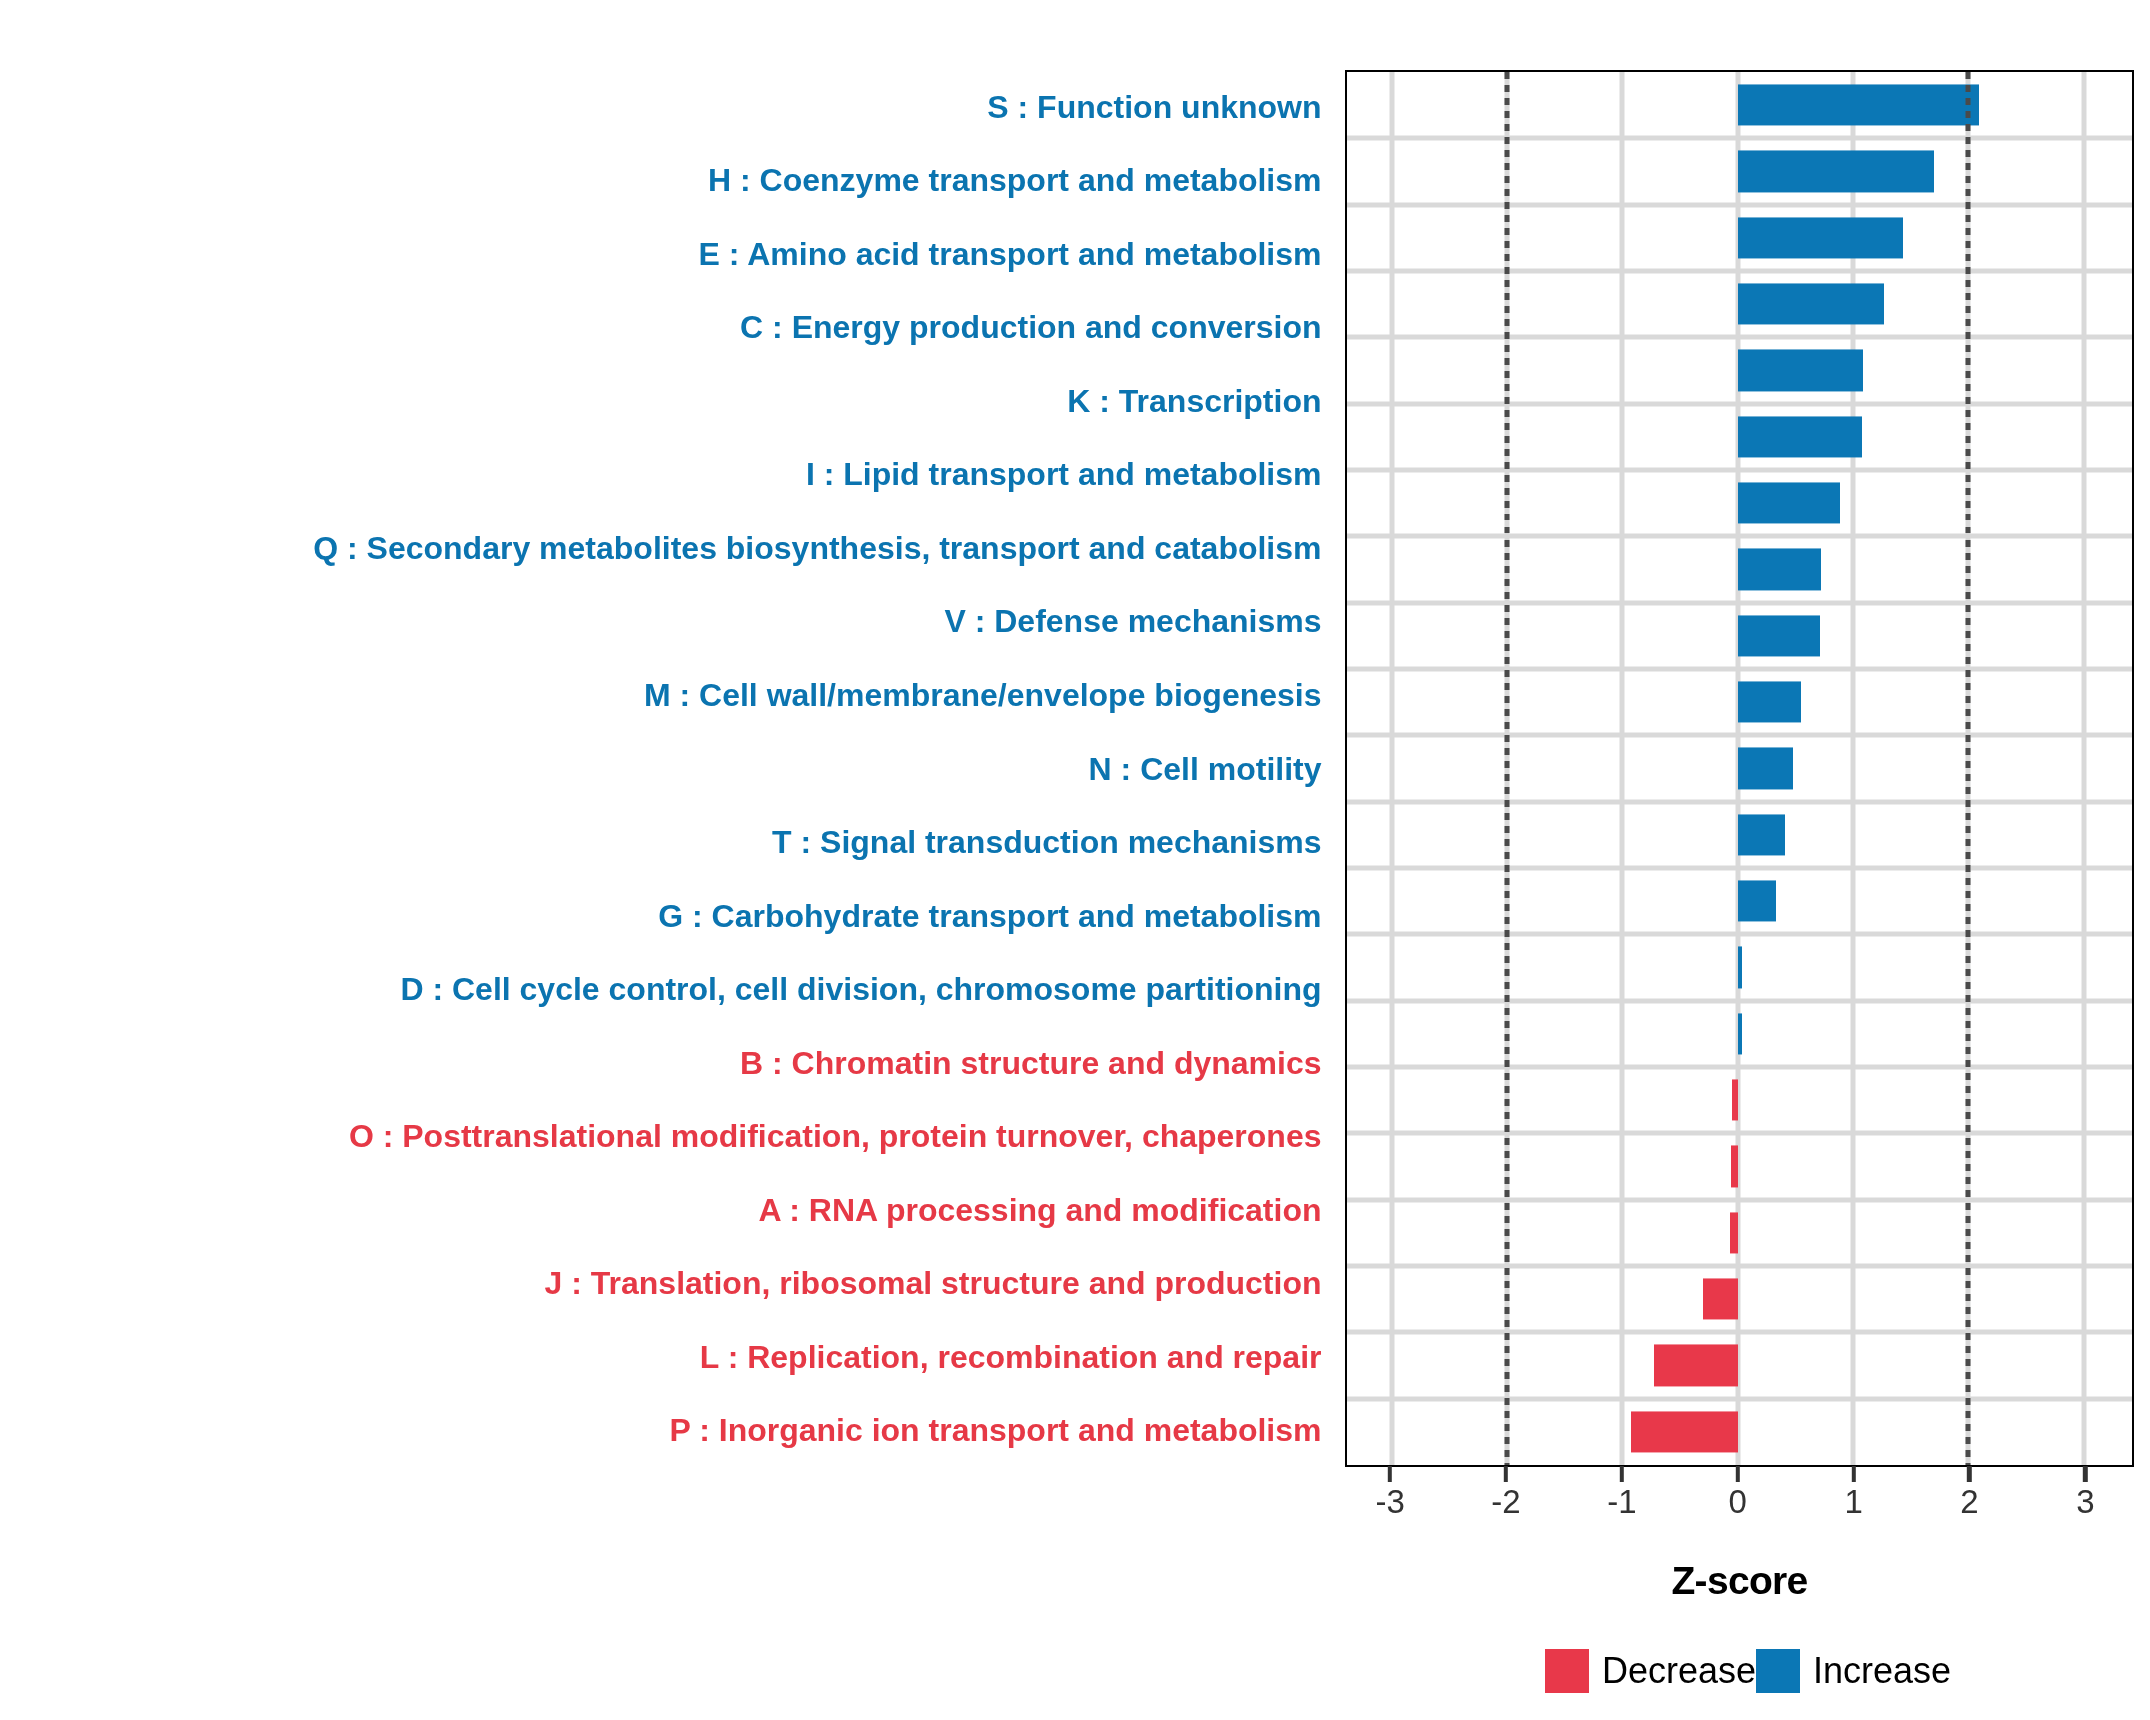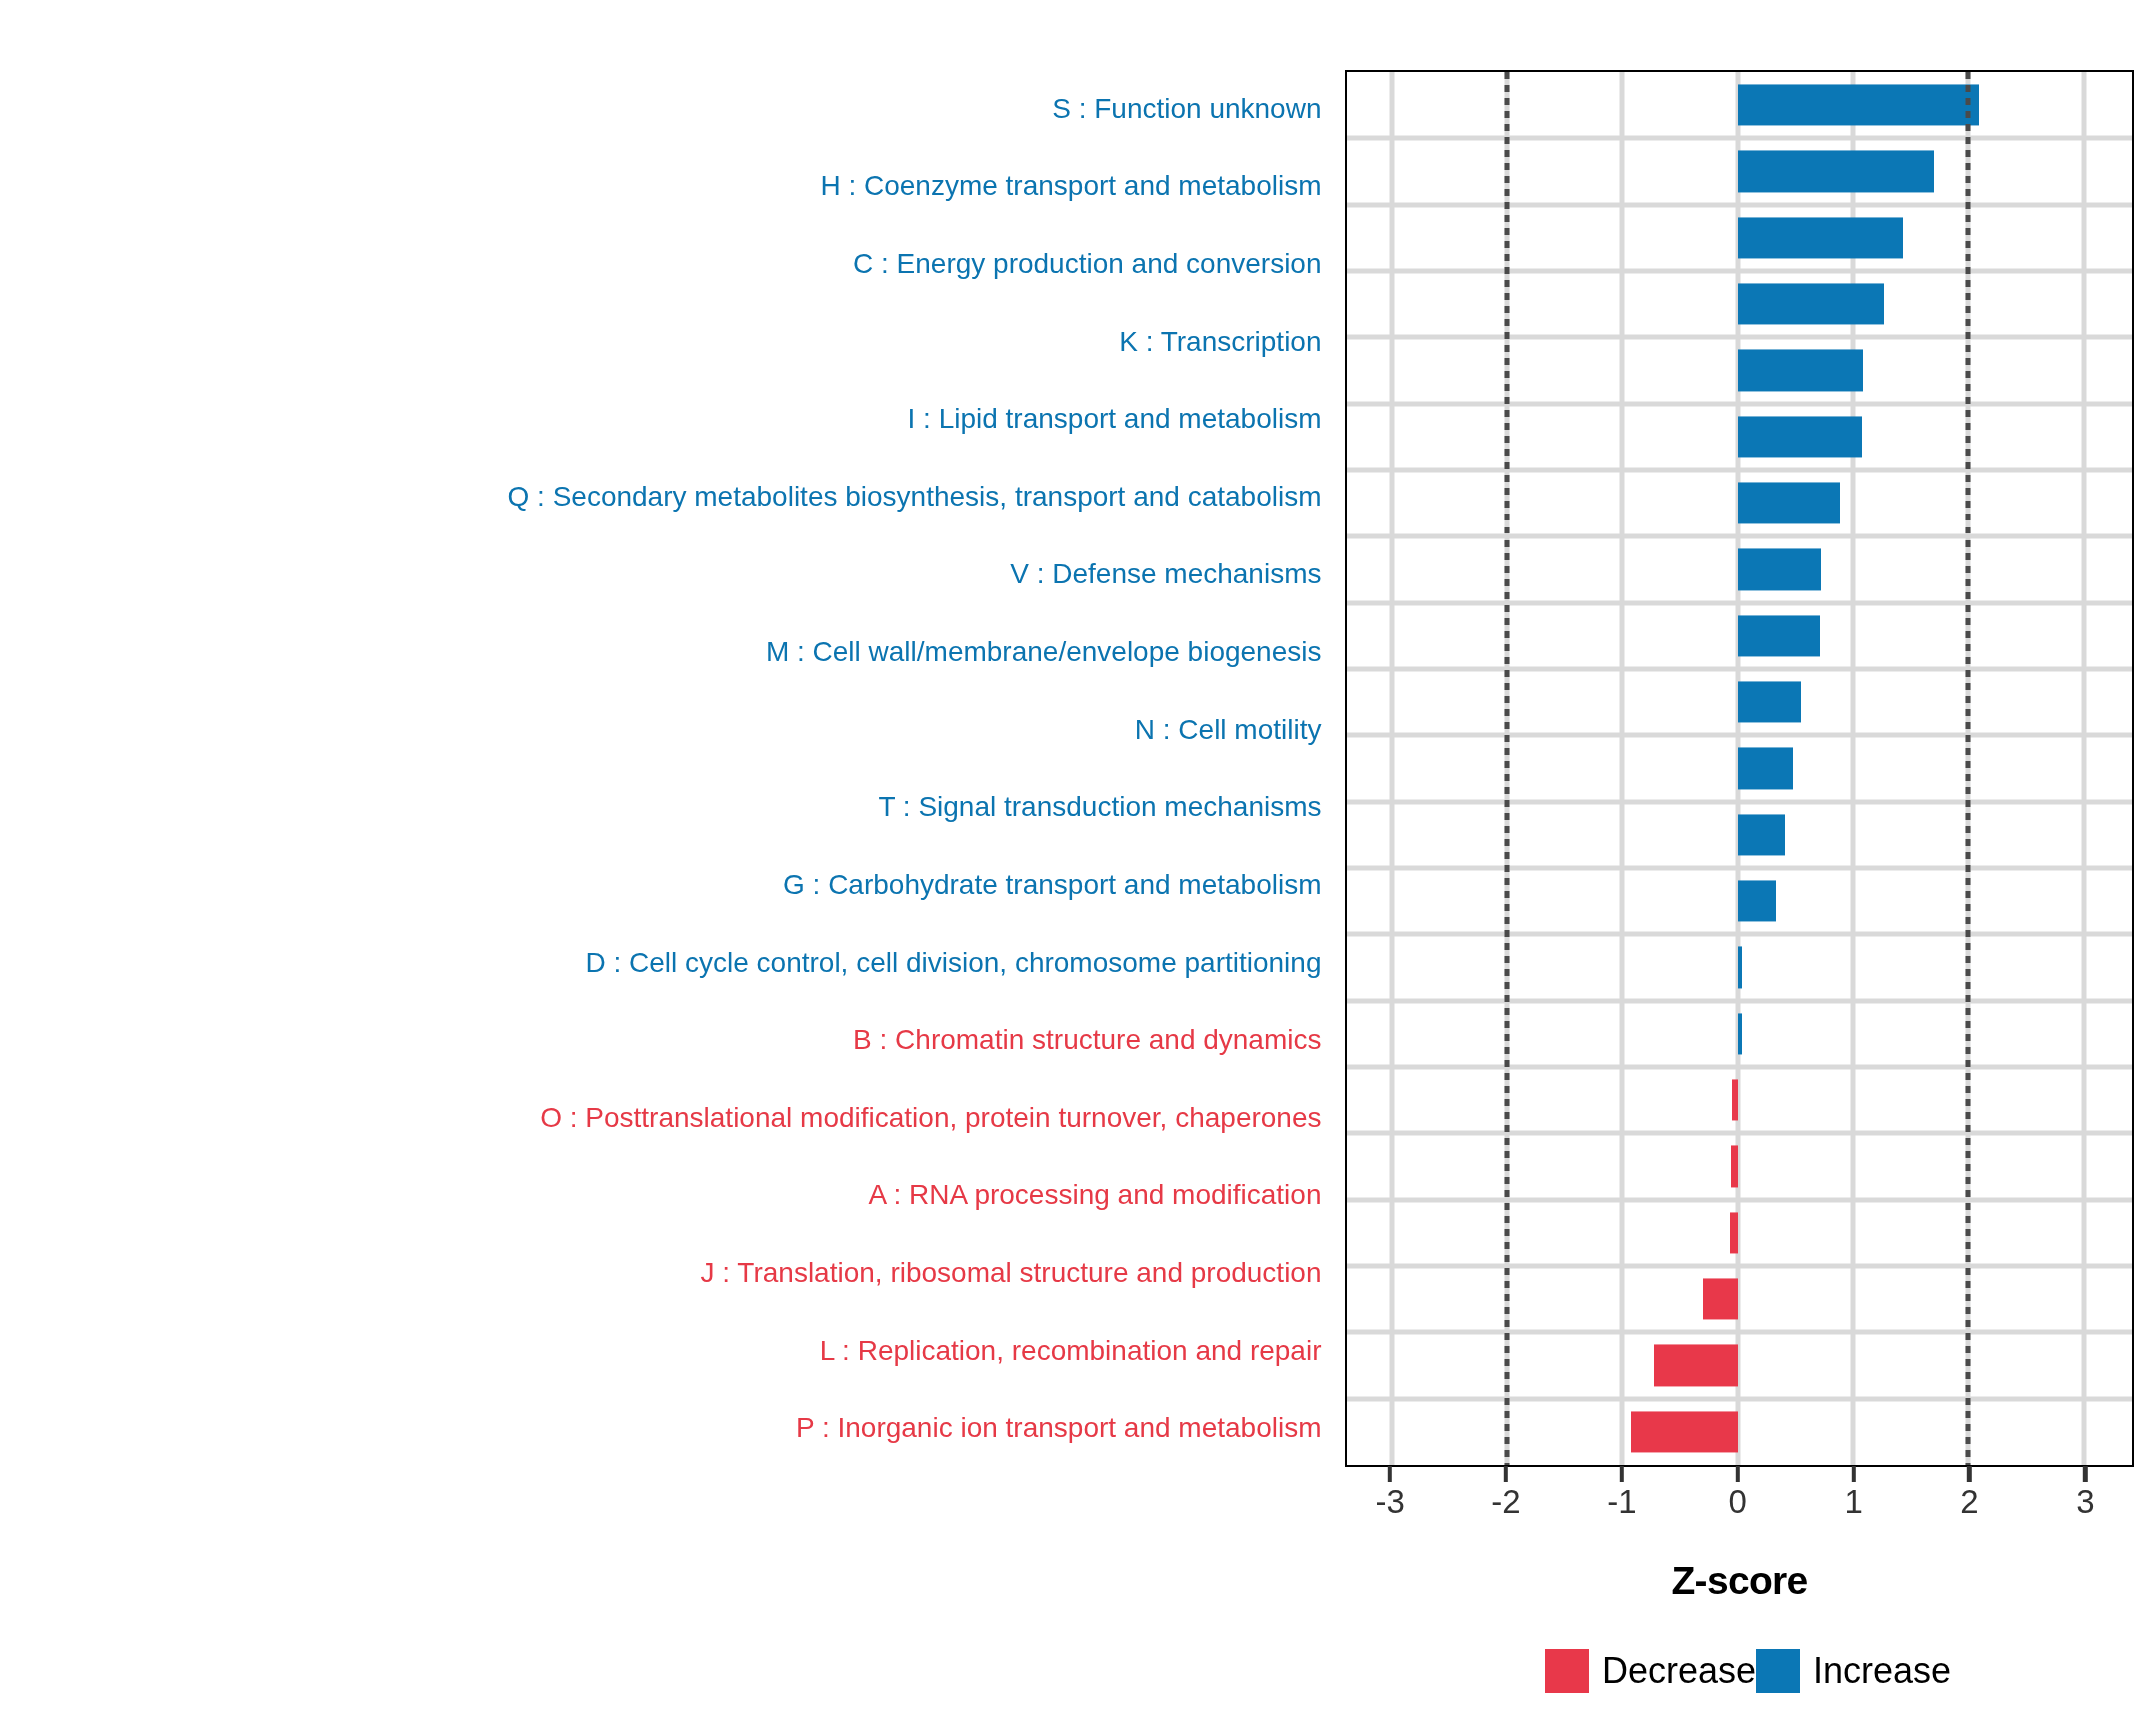--- a/index.html
+++ b/index.html
@@ -15,24 +15,25 @@
   #ylabels{
     position:absolute;
     left:0px; top:70px;
     width:1333px; height:1397px;
     display:flex; flex-direction:column;
   }
   .ylab{
     flex:1 1 0;
     display:flex; align-items:center; justify-content:flex-end;
     padding-right:11.5px;
-    font-size:28px;
+    font-size:32px;
     line-height:1;
     white-space:nowrap;
     letter-spacing:0px;
+    font-weight:bold;
   }
   .ylab.up{color:#0b74b0;}
   .ylab.down{color:#e63946;}
 
   
   #panel{
     position:absolute;
     left:1345px; top:70px;
     width:789px; height:1397px;
     background:#ffffff;
@@ -84,20 +85,21 @@
   .legtext{font-size:36px;color:#000000;line-height:1;white-space:nowrap;}
 </style>
 </head>
 <body>
 
 <div id="root">
 
   <div id="ylabels">
       <div class="ylab up">S : Function unknown</div>
       <div class="ylab up">H : Coenzyme transport and metabolism</div>
+      <div class="ylab up">E : Amino acid transport and metabolism</div>
       <div class="ylab up">C : Energy production and conversion</div>
       <div class="ylab up">K : Transcription</div>
       <div class="ylab up">I : Lipid transport and metabolism</div>
       <div class="ylab up">Q : Secondary metabolites biosynthesis, transport and catabolism</div>
       <div class="ylab up">V : Defense mechanisms</div>
       <div class="ylab up">M : Cell wall/membrane/envelope biogenesis</div>
       <div class="ylab up">N : Cell motility</div>
       <div class="ylab up">T : Signal transduction mechanisms</div>
       <div class="ylab up">G : Carbohydrate transport and metabolism</div>
       <div class="ylab up">D : Cell cycle control, cell division, chromosome partitioning</div>

